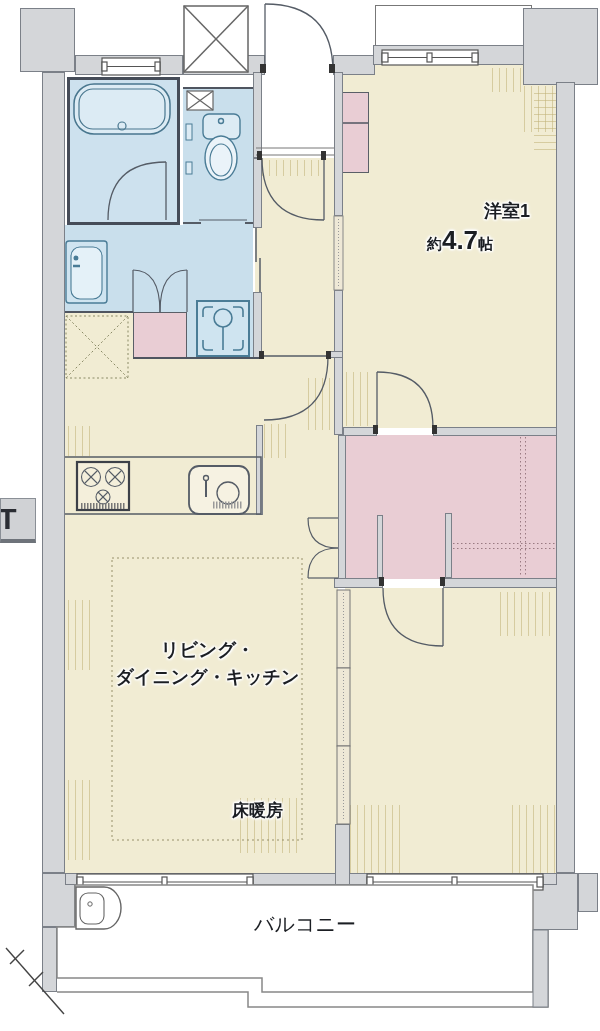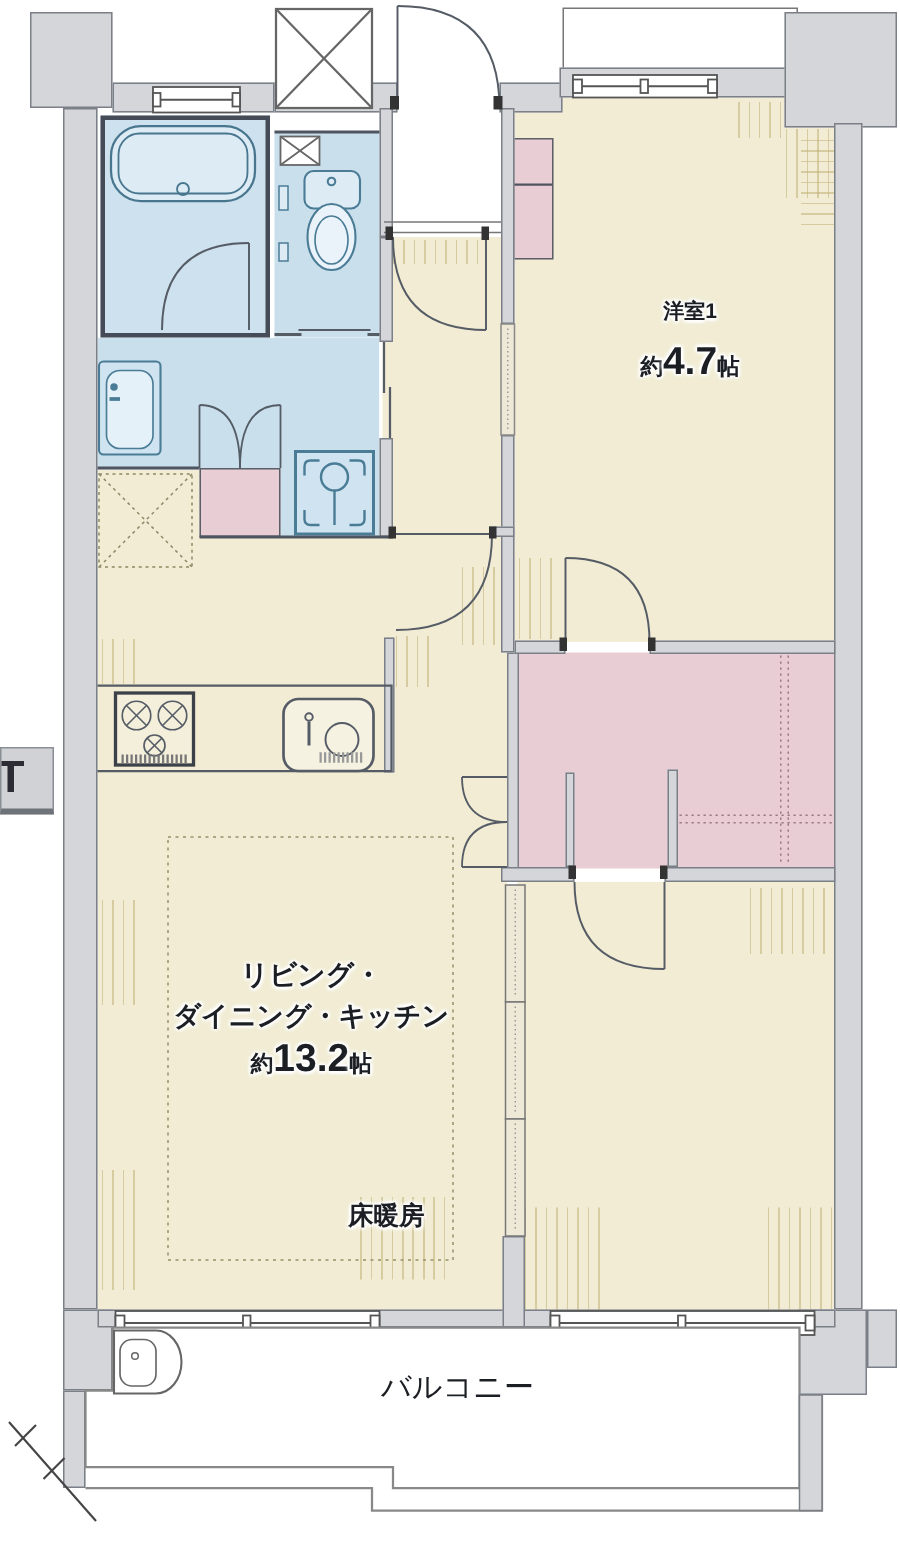--- a/index.html
+++ b/index.html
@@ -296,30 +296,27 @@
       <circle cx="90" cy="904" r="2.2" fill="none" stroke-width="1"></circle>
     </g>
 
     <g stroke="#444" stroke-width="1.4">
       <line x1="6" y1="948" x2="64" y2="1014"></line>
       <line x1="10" y1="964" x2="24" y2="950"></line>
       <line x1="29" y1="986" x2="43" y2="972"></line>
     </g>
   </svg>
 
-  <div class="lbl" style="left:390px;top:199px;width:140px;font-size:14px;">洋室1</div>
+  <div class="lbl" style="left:390px;top:199px;width:140px;font-size:18px;text-align:right;">洋室1</div>
   <div class="lbl" style="left:380px;top:225px;width:160px;">
     <span class="sm">約</span><span class="big">4.7</span><span class="sm">帖</span>
   </div>
 
   <div class="lbl" style="left:105px;top:637px;width:205px;font-size:18.5px;">リビング・</div>
   <div class="lbl" style="left:85px;top:665px;width:245px;font-size:18px;">ダイニング・キッチン</div>
-  <div class="lbl" style="left:105px;top:690px;width:205px;">
-    <span class="sm">約</span><span class="big">13.2</span><span class="sm">帖</span>
-  </div>
 
 
   <div class="lbl" style="left:205px;top:799px;width:105px;font-size:17px;">床暖房</div>
   <div class="lbl" style="left:225px;top:911px;width:160px;font-size:20px;font-weight:normal;">バルコニー</div>
 
   <div id="edge-badge">IT</div>
 
 </div>
 
 </body></html>

